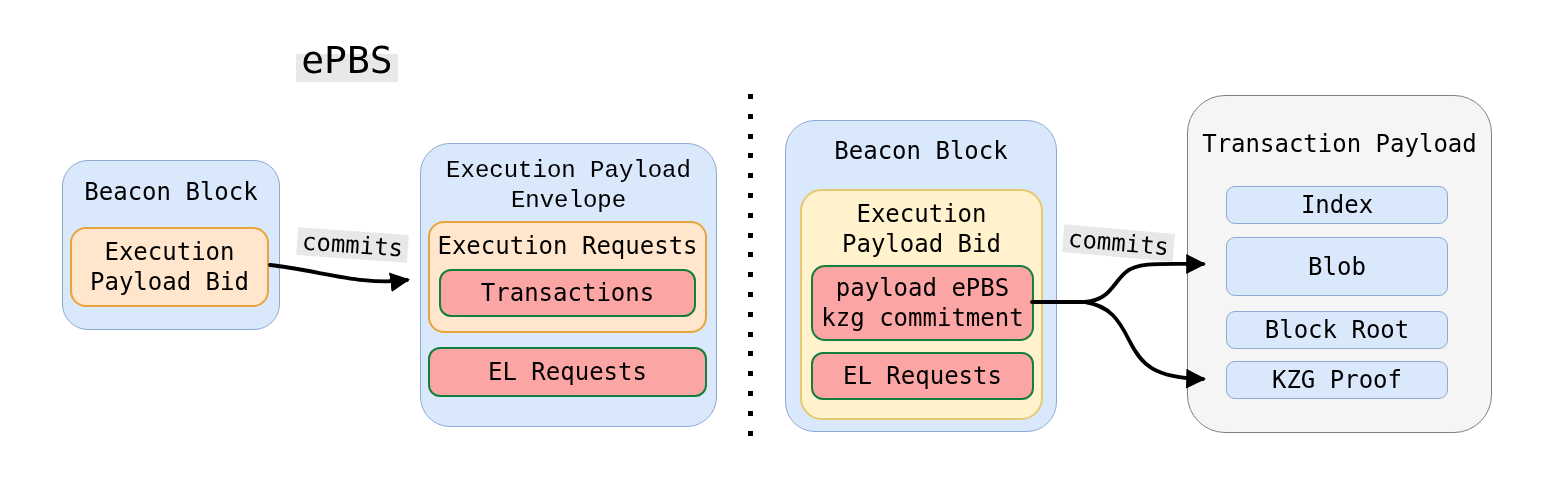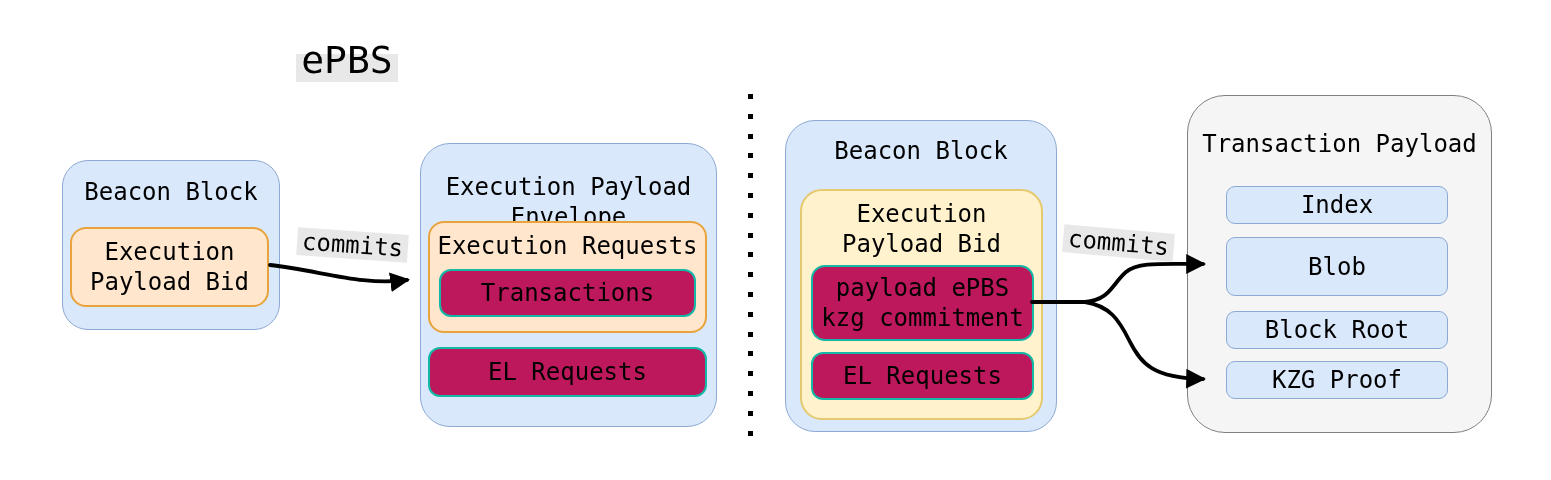--- a/index.html
+++ b/index.html
@@ -27,38 +27,38 @@
     background: linear-gradient(to bottom, transparent 36%, #e8e8e8 36%);
   }
   #epbs-title { left: 247px; width: 200px; }
   #bib-title  { left: 1012px; width: 200px; }
 
   
   .box { position: absolute; }
   .blue   { background: #dae8fc; border: 1.6px solid #8ea9d3; }
   .orange { background: #ffe6cc; border: 2px solid #e9a33c; }
   .yellow { background: #fff2cc; border: 2px solid #e5c96f; }
-  .green  { background: #be185d; border: 2px solid #14b8a6; }
+  .green  { background: #fca5a5; border: 2px solid #15803d; }
   .gray   { background: #f5f5f5; border: 1.2px solid #808080; }
 
   .lbl { font-size: 24px; line-height: 30px; text-align: center; }
   .box-title { width: 100%; text-align: center; font-size: 24px; line-height: 30px; }
   .center-txt {
     display: flex; align-items: center; justify-content: center;
     font-size: 24px; line-height: 30px; text-align: center;
   }
 
   
   #epbs-beacon { left: 62px; top: 160px; width: 218px; height: 170px; border-radius: 26px; }
   #epbs-beacon .box-title { padding-top: 16px; }
   #epbs-bid { left: 7px; top: 66px; width: 199px; height: 80px; border-radius: 16px; }
 
   
   #epbs-envelope { left: 420px; top: 143px; width: 297px; height: 284px; border-radius: 30px; }
-  #epbs-envelope > .box-title { padding-top: 28px; }
+  #epbs-envelope > .box-title { padding-top: 12px; font-family: Liberation Mono, monospace; }
   #epbs-exec-payload { left: 7px; top: 77px; width: 279px; height: 112px; border-radius: 16px; }
   #epbs-exec-payload .box-title { padding-top: 8px; }
   #epbs-transactions { left: 9px; top: 46px; width: 257px; height: 48px; border-radius: 12px; }
   #epbs-el-requests { left: 7px; top: 203px; width: 279px; height: 50px; border-radius: 12px; }
 
   
   #divider {
     position: absolute;
     left: 748px; top: 94px;
     width: 5px; height: 350px;

